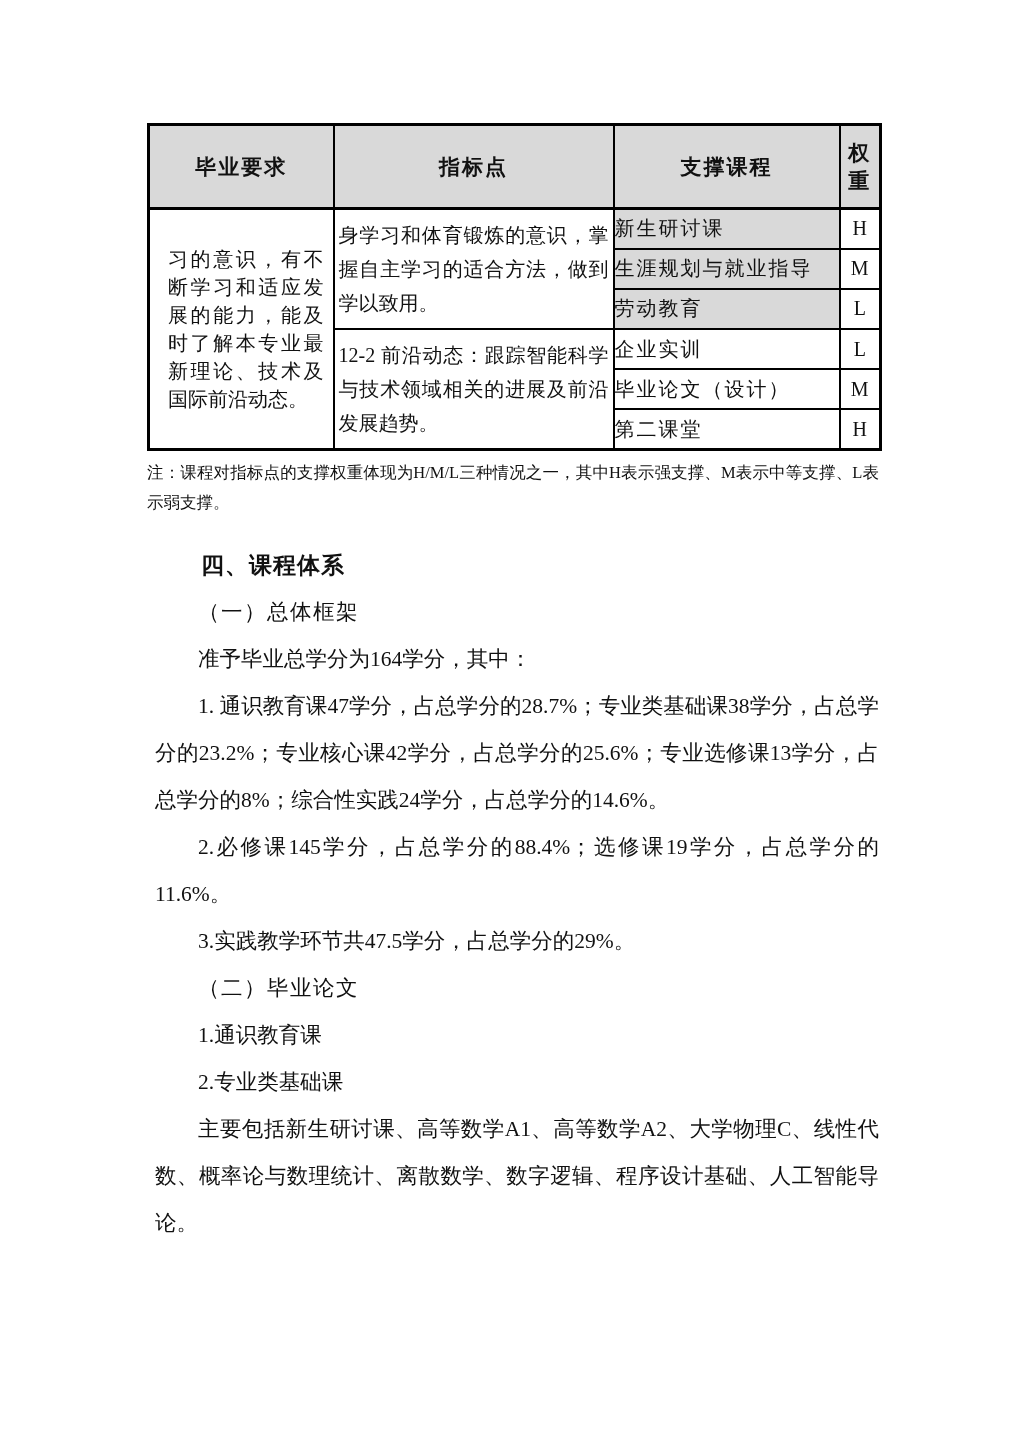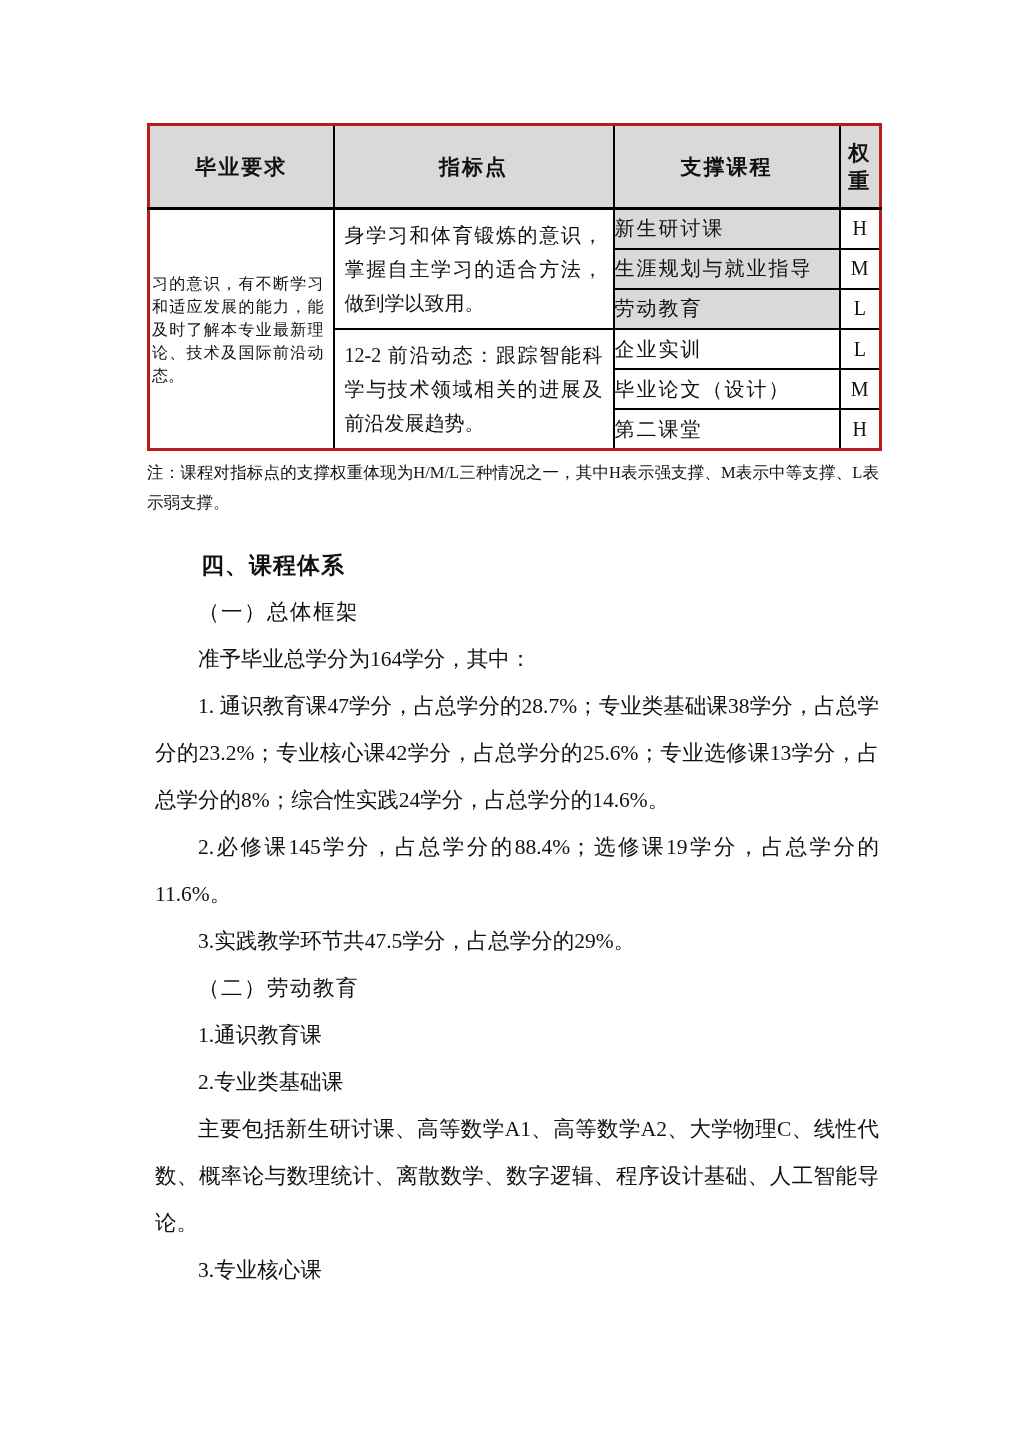--- a/index.html
+++ b/index.html
@@ -11,21 +11,21 @@
     color: #111111;
     overflow: hidden;
   }
   .page { position: absolute; top: 123px; left: 147px; width: 732px; }
 
   
   table.matrix {
     border-collapse: collapse;
     width: 732px;
     table-layout: fixed;
-    border: 3px solid #b91c1c;
+    border: 3px solid #000000;
   }
   table.matrix td, table.matrix th {
     border: 2px solid #000;
     vertical-align: middle;
     font-weight: normal;
   }
   .col-req { width: 185px; }
   .col-ind { width: 280px; }
   .col-course { width: 226px; }
   .col-weight { width: 41px; }
@@ -34,29 +34,29 @@
     height: 84px;
     background: var(--shade, #d9d9d9);
     text-align: center;
     font-weight: bold;
     font-size: 21px;
     letter-spacing: 2px;
     line-height: 28px;
     border-bottom: 3px solid #000;
   }
   td.req-cell {
-    padding: 7px 9px 7px 2px;
-    font-size: 16px;
-    line-height: 23px;
+    padding: 7px 9px 7px 18px;
+    font-size: 20px;
+    line-height: 28px;
     text-align: justify;
     text-justify: inter-character;
     vertical-align: top;
   }
   td.ind-cell {
-    padding: 8px 10px;
+    padding: 8px 4px;
     font-size: 20px;
     line-height: 34px;
     text-align: justify;
     text-justify: inter-character;
     vertical-align: top;
   }
   td.ind-cell .bold { font-weight: normal; }
   td.course-cell {
     height: 36px;
     text-align: left;
@@ -157,21 +157,20 @@
   <div class="table-note">注：课程对指标点的支撑权重体现为H/M/L三种情况之一，其中H表示强支撑、M表示中等支撑、L表示弱支撑。</div>
 
   <div class="doc-body">
     <h2 class="section-heading">四、课程体系</h2>
     <div>
         <p class="sub">（一）总体框架</p>
         <p class="body">准予毕业总学分为164学分，其中：</p>
         <p class="body">1. 通识教育课47学分，占总学分的28.7%；专业类基础课38学分，占总学分的23.2%；专业核心课42学分，占总学分的25.6%；专业选修课13学分，占总学分的8%；综合性实践24学分，占总学分的14.6%。</p>
         <p class="body">2.必修课145学分，占总学分的88.4%；选修课19学分，占总学分的11.6%。</p>
         <p class="body">3.实践教学环节共47.5学分，占总学分的29%。</p>
-        <p class="sub">（二）劳动教育</p>
+        <p class="sub">（二）毕业论文</p>
         <p class="body">1.通识教育课</p>
         <p class="body">2.专业类基础课</p>
         <p class="body">主要包括新生研讨课、高等数学A1、高等数学A2、大学物理C、线性代数、概率论与数理统计、离散数学、数字逻辑、程序设计基础、人工智能导论。</p>
-        <p class="body">3.专业核心课</p>
       </div>
   </div>
 
 </div>
 
 </body></html>

